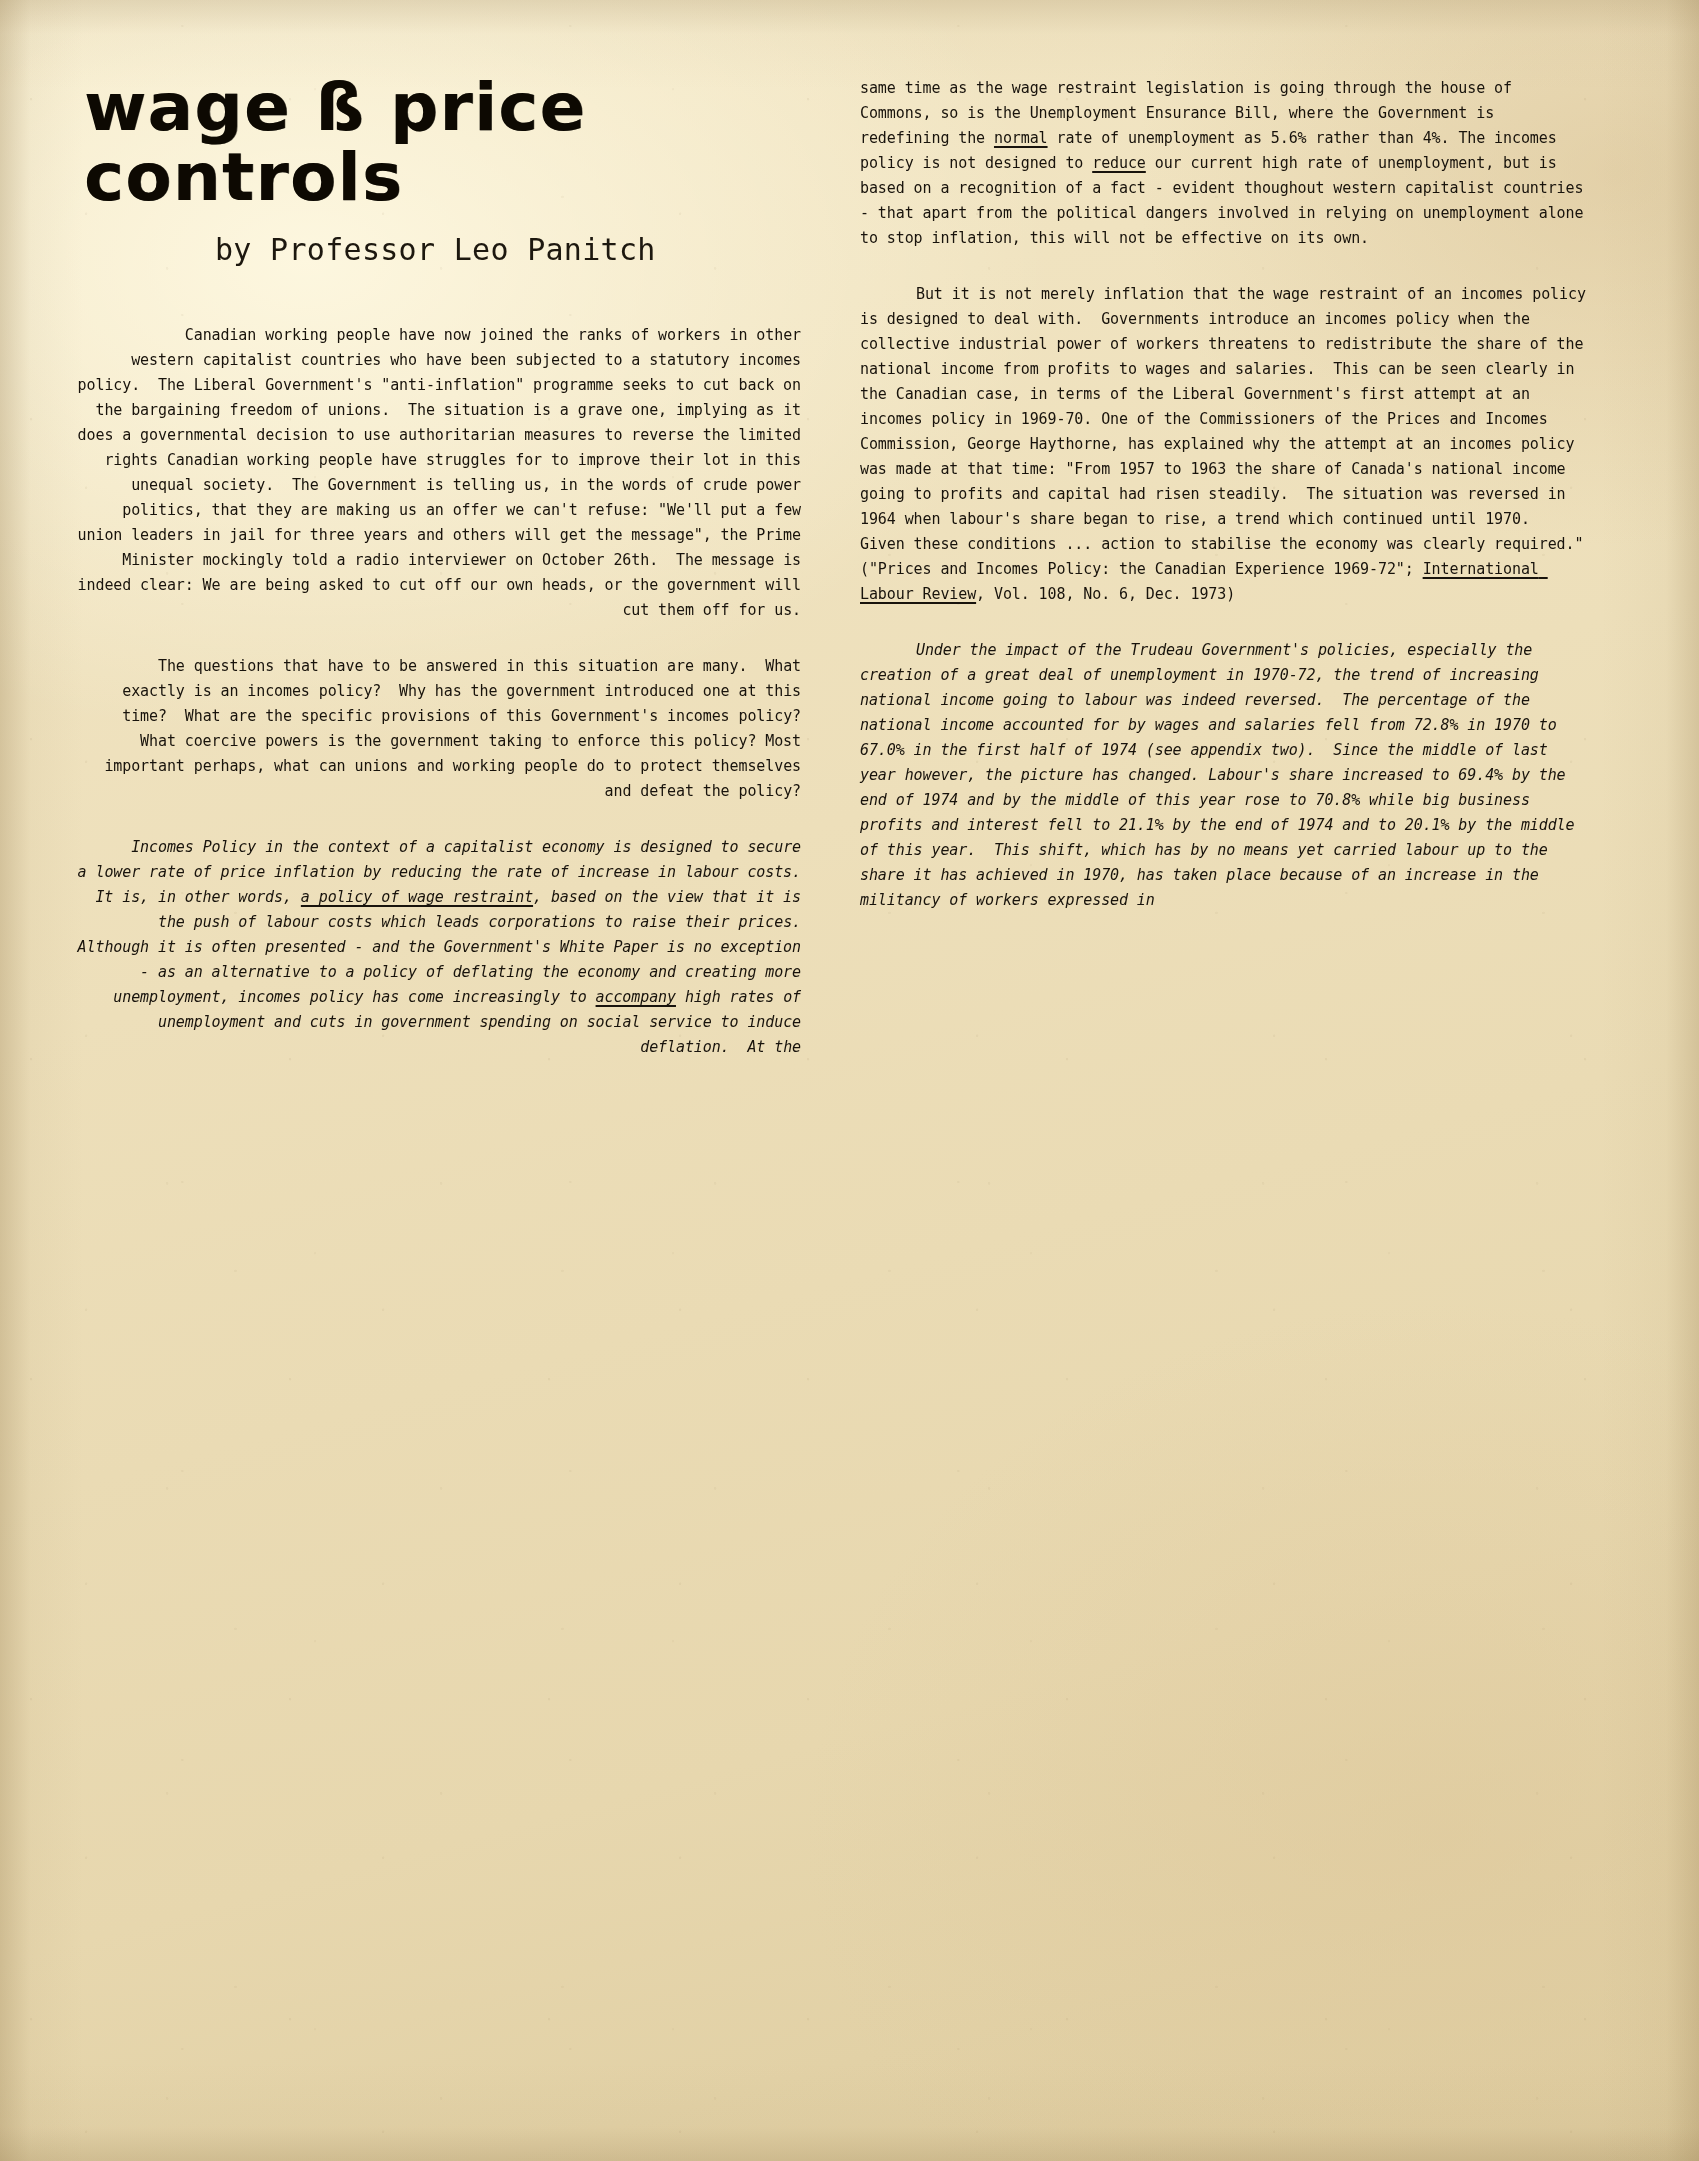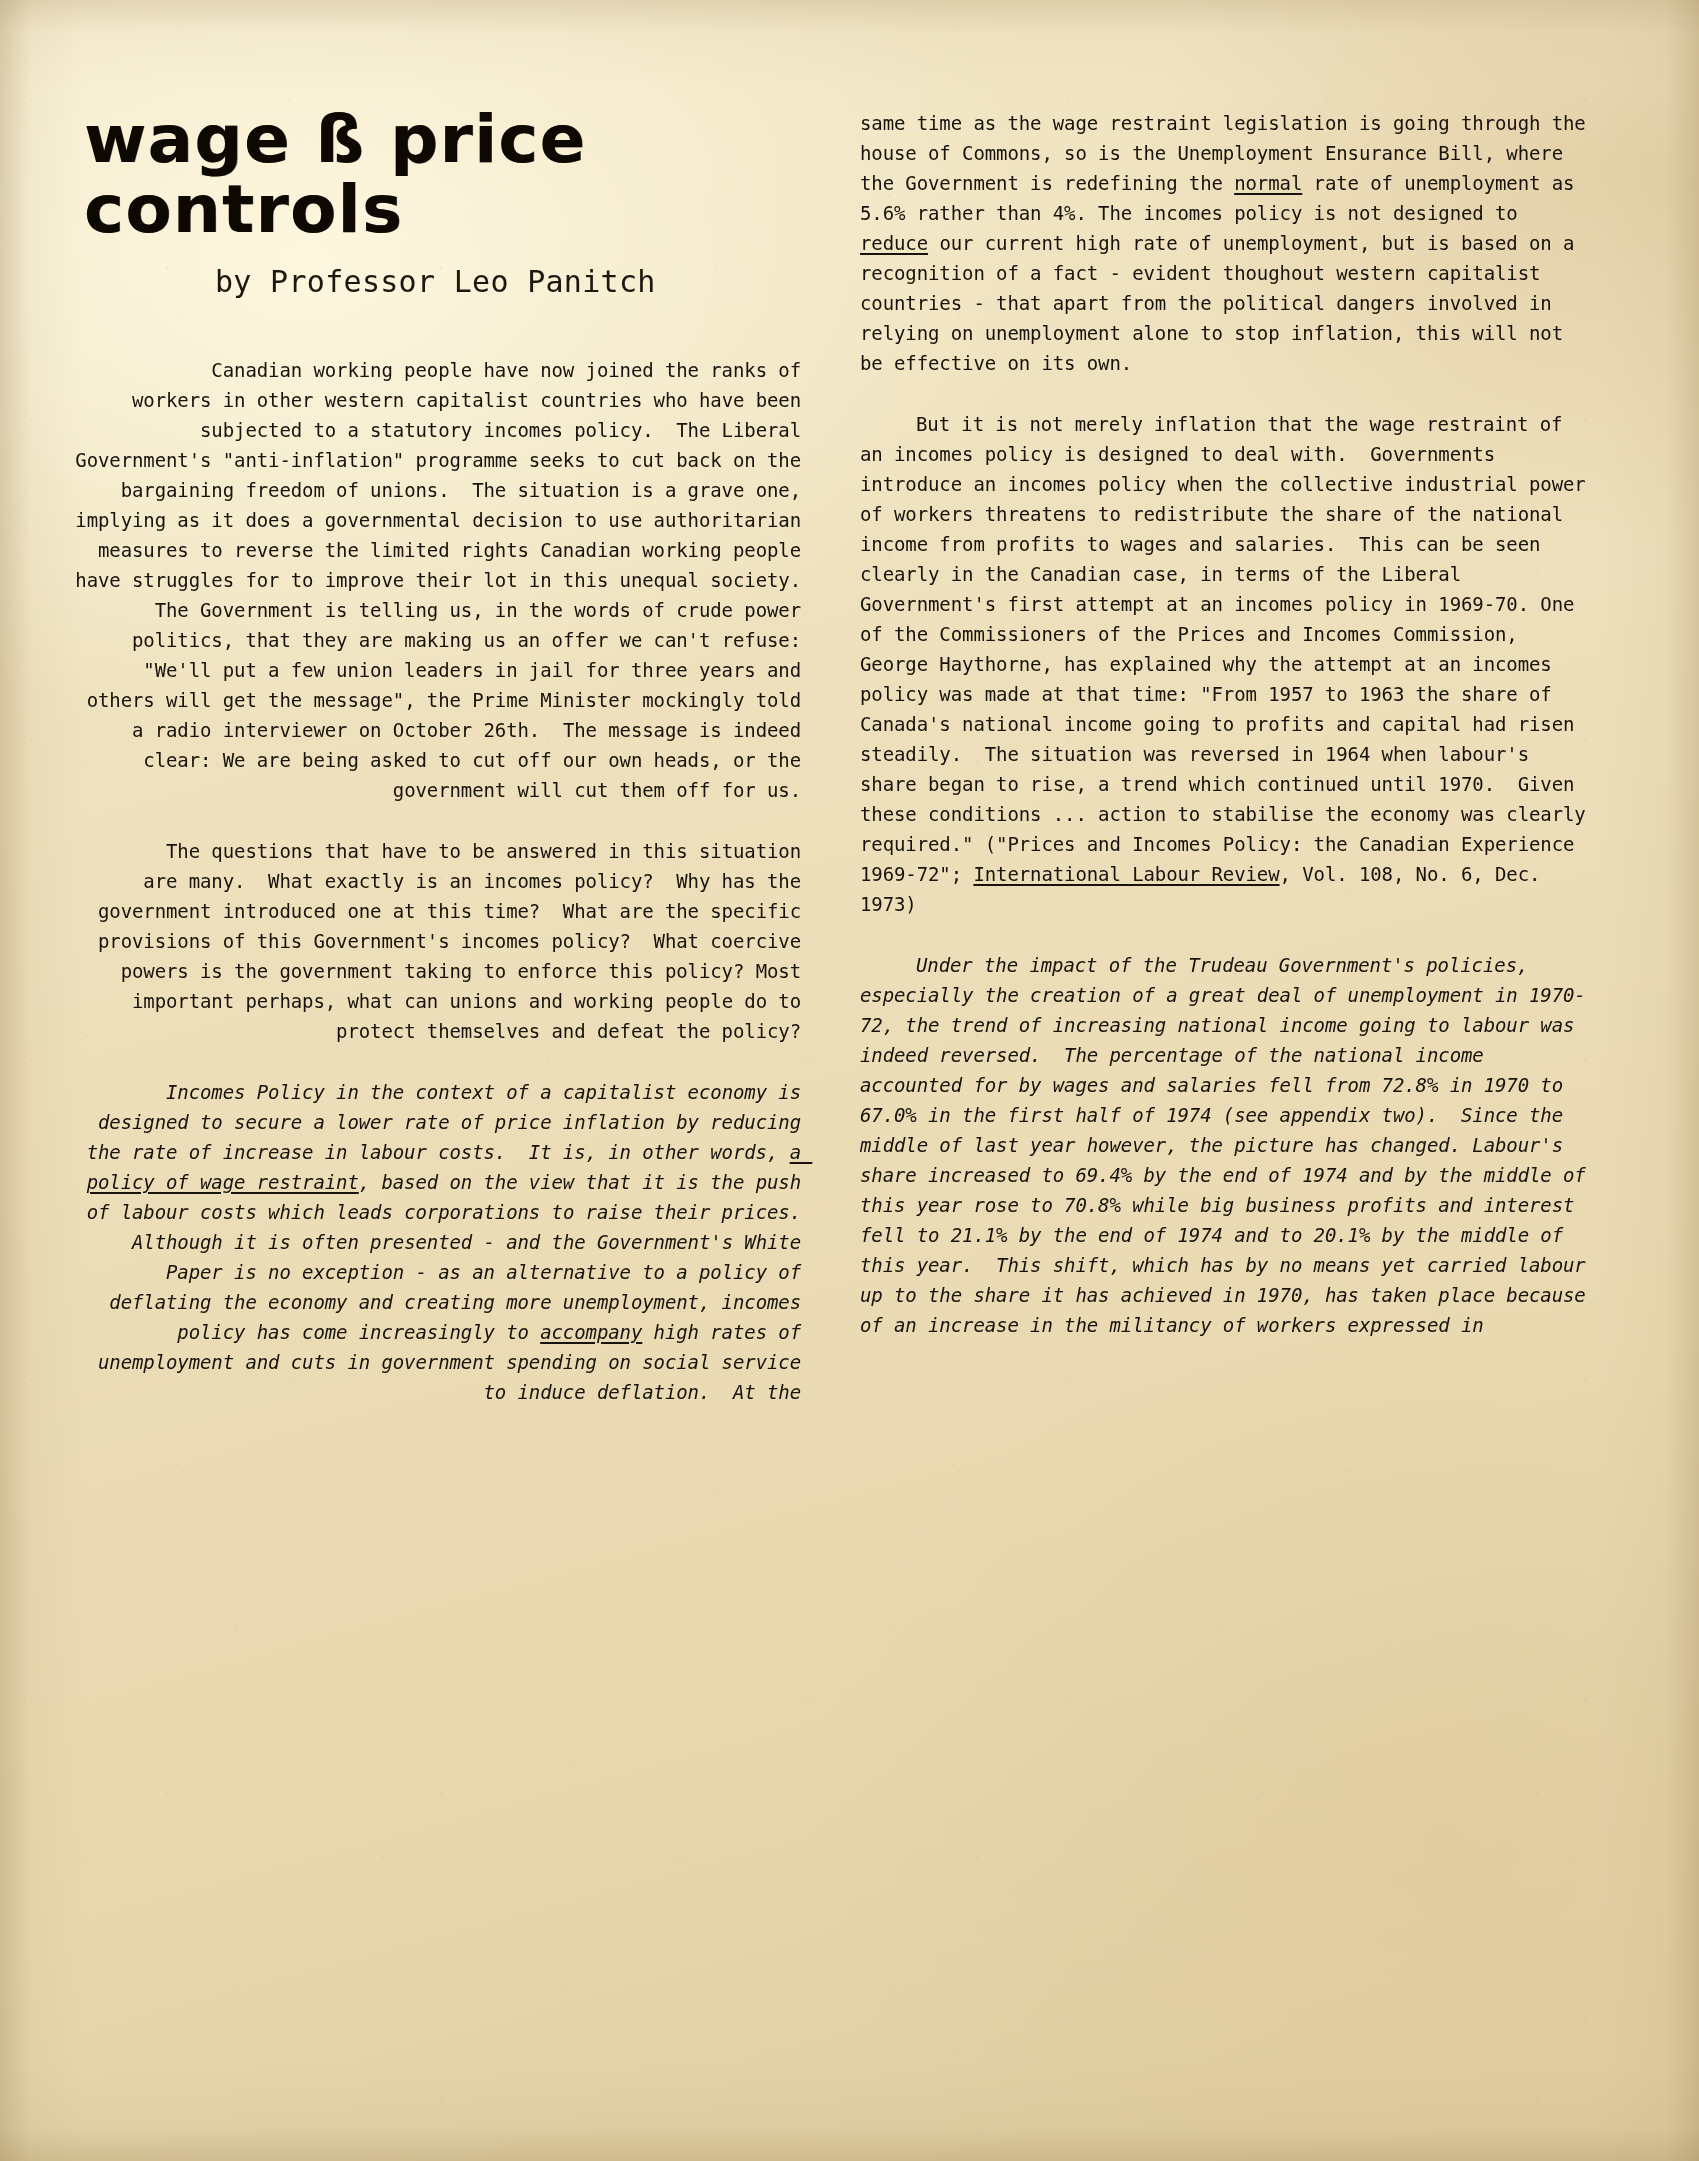--- a/index.html
+++ b/index.html
@@ -59,21 +59,20 @@
   }
 
   .columns {
     display: flex;
     gap: 59px;
     align-items: flex-start;
   }
   .col {
     width: 731px;
     flex: 0 0 731px;
-    margin-top: 32px;
   }
   .col-right {
     padding-top: 3px;
   }
 
   
   #headline {
     font-family: "DejaVu Sans", sans-serif;
     font-weight: 700;
     font-size: 65px;
@@ -94,22 +93,22 @@
     letter-spacing: 0.3px;
     color: #211c13;
     margin: 20px 0 0 145px;
   }
 
   .body {
     margin-top: 56px;
     text-align: right;
   }
   p.para {
-    font-size: 19px;
-    line-height: 30px;
+    font-size: 15px;
+    line-height: 25px;
     letter-spacing: -0.1px;
     color: #1c1710;
     margin: 0 0 31px 0;
     text-indent: 56px;
     white-space: pre-wrap;
   }
   .col-right p.para:first-child {
     text-indent: 0;
   }
   p.para:last-child { margin-bottom: 0; font-style: italic; }

